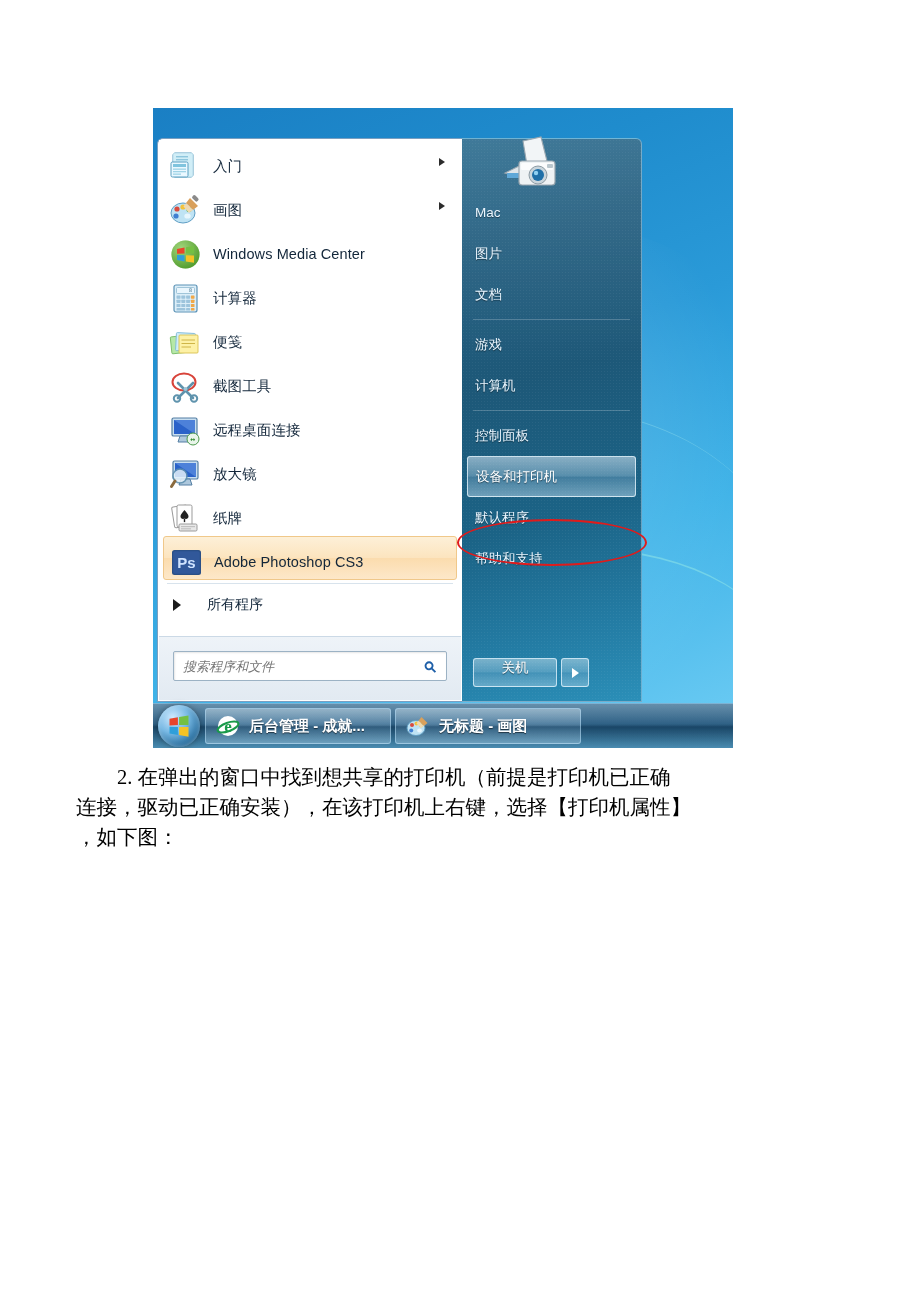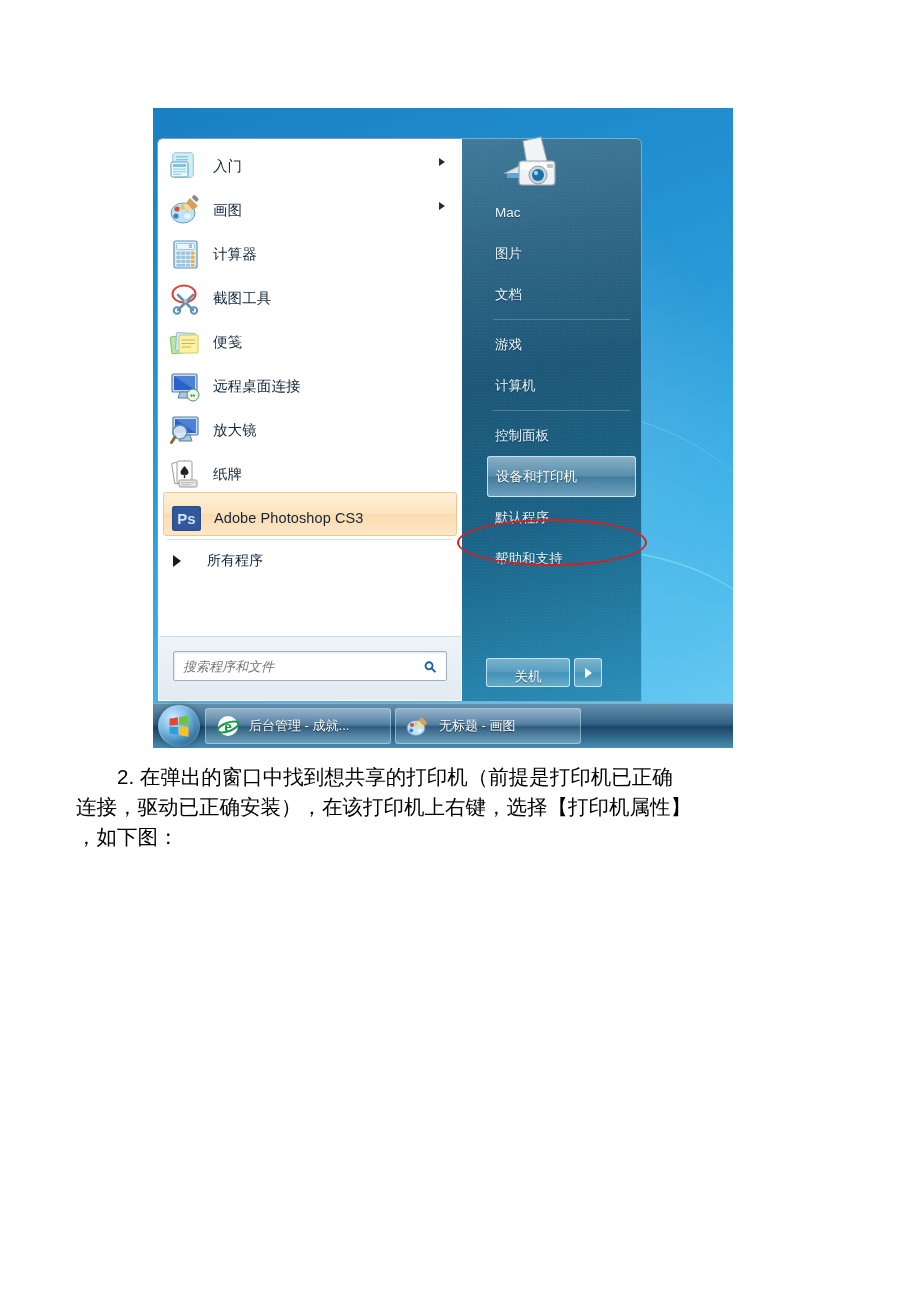--- a/index.html
+++ b/index.html
@@ -206,21 +206,20 @@
     width: 180px;
     height: 100%;
     border-radius: 0 6px 0 0;
     background:
       linear-gradient(to bottom, rgba(255,255,255,0.10), rgba(255,255,255,0.0) 40%),
       linear-gradient(165deg, #2a6b8e 0%, #255f80 18%, #1d5878 42%, #1b6386 66%, #237ba3 85%, #2b8fb8 100%);
     border: 1px solid rgba(170,215,240,0.55);
     border-left: 0;
     box-sizing: border-box;
     overflow: hidden;
-    padding-left: 20px;
   }
   .sm-right::after {
     content: "";
     position: absolute;
     inset: 0;
     background-image: radial-gradient(rgba(255,255,255,0.05) 0.5px, transparent 0.5px);
     background-size: 3px 3px;
     pointer-events: none;
   }
   .rp-list { position: relative; padding-top: 53px; z-index: 2; }
@@ -259,27 +258,26 @@
     align-items: stretch;
     z-index: 3;
   }
   .shutdown-btn {
     width: 82px;
     height: 27px;
     border: 1px solid rgba(230,245,255,0.75);
     border-radius: 3px;
     background: linear-gradient(to bottom, rgba(240,250,255,0.42) 0%, rgba(190,220,240,0.30) 49%, rgba(150,190,220,0.26) 51%, rgba(205,232,248,0.38) 100%);
     display: flex;
-    align-items: flex-end;
+    align-items: flex-start;
     justify-content: center;
     font-family: "Liberation Sans", sans-serif;
     font-size: 13.5px;
     color: #ffffff;
     text-shadow: 0 1px 1px rgba(0,0,0,0.5);
-    margin-left: 13px;
   }
   .shutdown-more {
     width: 26px;
     height: 27px;
     margin-left: 4px;
     border: 1px solid rgba(230,245,255,0.75);
     border-radius: 3px;
     background: linear-gradient(to bottom, rgba(240,250,255,0.42) 0%, rgba(190,220,240,0.30) 49%, rgba(150,190,220,0.26) 51%, rgba(205,232,248,0.38) 100%);
     display: flex;
     align-items: center;
@@ -349,25 +347,26 @@
     border-radius: 3px;
     background: linear-gradient(to bottom, rgba(235,248,255,0.40) 0%, rgba(175,212,238,0.26) 48%, rgba(130,175,208,0.22) 52%, rgba(200,230,248,0.34) 100%);
     display: flex;
     align-items: center;
     padding: 0 10px;
     box-sizing: border-box;
   }
   .tb-ico { width: 24px; height: 24px; flex: 0 0 24px; margin-right: 9px; }
   .tb-text {
     font-family: "Liberation Sans", sans-serif;
-    font-size: 13px;
+    font-size: 15px;
     color: #ffffff;
     text-shadow: 0 1px 1px rgba(0,0,0,0.55);
     white-space: nowrap;
     overflow: hidden;
+    font-weight: bold;
   }
 
   
   .watermark {
     position: absolute;
     left: 28px;
     top: 498px;
     font-family: "Liberation Sans", sans-serif;
     font-size: 58px;
     color: rgba(130,150,168,0.30);
@@ -376,21 +375,21 @@
     z-index: 20;
     pointer-events: none;
   }
 
   
   .doc-text {
     position: absolute;
     left: 76px;
     top: 762px;
     width: 776px;
-    font-family: Liberation Sans, sans-serif;
+    font-family: Liberation Serif, serif;
     font-size: 20.5px;
     line-height: 30px;
     color: #000000;
     text-align: justify;
   }
   .doc-text p { margin: 0; }
   .indent { text-indent: 2em; }
 
   
   .ic { position: absolute; inset: 0; }
@@ -438,20 +437,39 @@
               <circle cx="7" cy="22" r="2.6" fill="#3f7fd1"></circle>
               <path d="M21 4 L29 12 L24 16 L17 9 Z" fill="#d9a05b"></path>
               <path d="M17 9 L24 16 L20 19 L14.5 12.5 Z" fill="#f0d9b0"></path>
               <rect x="23" y="2" width="7" height="4" rx="1.6" transform="rotate(45 26 4)" fill="#8a8a8a"></rect>
             </svg>
           </span>
           <span class="sm-label">画图</span>
           <span class="sm-arrow"></span>
         </div>
 
+        <div class="sm-item">
+          <span class="sm-icon">
+            <svg class="ic" viewBox="0 0 33 33">
+              <circle cx="16.5" cy="16.5" r="14" fill="#6cb93f"></circle>
+              <circle cx="16.5" cy="16.5" r="14" fill="url(#g1)" opacity="0.5"></circle>
+              <defs>
+                <radialGradient id="g1" cx="0.35" cy="0.28" r="0.8">
+                  <stop offset="0" stop-color="#d6f2b8"></stop>
+                  <stop offset="1" stop-color="#2f7a14"></stop>
+                </radialGradient>
+              </defs>
+              <path d="M8 11 L15.5 9.6 L15.5 15.6 L8 15.8 Z" fill="#e8452a"></path>
+              <path d="M17 9.3 L25 8 L25 15.4 L17 15.6 Z" fill="#74c043"></path>
+              <path d="M8 17 L15.5 17.2 L15.5 23.4 L8 22 Z" fill="#2f9fd9"></path>
+              <path d="M17 17.2 L25 17.4 L25 24.8 L17 23.6 Z" fill="#f5c326"></path>
+            </svg>
+          </span>
+          <span class="sm-label">Windows Media Center</span>
+        </div>
 
         <div class="sm-item">
           <span class="sm-icon">
             <svg class="ic" viewBox="0 0 33 33">
               <rect x="5" y="3" width="23" height="27" rx="2" fill="#dceef8" stroke="#5b92b5" stroke-width="1.2"></rect>
               <rect x="7.5" y="5.5" width="18" height="6" rx="1" fill="#eaf6fd" stroke="#8fb9d1" stroke-width="0.8"></rect>
               <text x="23" y="10.4" font-size="5" fill="#3b6b85" text-anchor="end" font-family="monospace">8</text>
               <g fill="#9dc4dc">
                 <rect x="7.5" y="13.5" width="4" height="3.2" rx="0.6"></rect>
                 <rect x="12.3" y="13.5" width="4" height="3.2" rx="0.6"></rect>
@@ -470,47 +488,47 @@
                 <rect x="21.9" y="26.1" width="3.6" height="2.4" rx="0.6" fill="#f0a848"></rect>
               </g>
             </svg>
           </span>
           <span class="sm-label">计算器</span>
         </div>
 
         <div class="sm-item">
           <span class="sm-icon">
             <svg class="ic" viewBox="0 0 33 33">
+              <rect x="2" y="10" width="18" height="17" rx="1" fill="#b6e8a8" stroke="#79bb67" stroke-width="0.9" transform="rotate(-6 11 18)"></rect>
+              <rect x="7" y="7" width="19" height="18" rx="1" fill="#cfeefc" stroke="#7fb9d6" stroke-width="0.9" transform="rotate(3 16 16)"></rect>
+              <rect x="10" y="9" width="19" height="18" rx="1" fill="#fdf1a6" stroke="#d9c14f" stroke-width="0.9"></rect>
+              <g stroke="#c9ae3c" stroke-width="0.9">
+                <line x1="12.5" y1="14" x2="26" y2="14"></line>
+                <line x1="12.5" y1="17.5" x2="26" y2="17.5"></line>
+                <line x1="12.5" y1="21" x2="22" y2="21"></line>
+              </g>
+            </svg>
+          </span>
+          <span class="sm-label">便笺</span>
+        </div>
+
+        <div class="sm-item">
+          <span class="sm-icon">
+            <svg class="ic" viewBox="0 0 33 33">
               <ellipse cx="15" cy="12" rx="11.5" ry="8.5" fill="none" stroke="#d8433a" stroke-width="2"></ellipse>
               <g stroke="#5f93ad" stroke-width="2.6" stroke-linecap="round">
                 <line x1="9" y1="13" x2="24" y2="28"></line>
                 <line x1="24" y1="13" x2="9" y2="28"></line>
               </g>
               <circle cx="8" cy="28.5" r="3.2" fill="none" stroke="#5f93ad" stroke-width="2"></circle>
               <circle cx="25" cy="28.5" r="3.2" fill="none" stroke="#5f93ad" stroke-width="2"></circle>
               <circle cx="16.5" cy="19" r="2" fill="#9fc4d6"></circle>
             </svg>
           </span>
           <span class="sm-label">截图工具</span>
-        </div>
-
-        <div class="sm-item">
-          <span class="sm-icon">
-            <svg class="ic" viewBox="0 0 33 33">
-              <rect x="2" y="10" width="18" height="17" rx="1" fill="#b6e8a8" stroke="#79bb67" stroke-width="0.9" transform="rotate(-6 11 18)"></rect>
-              <rect x="7" y="7" width="19" height="18" rx="1" fill="#cfeefc" stroke="#7fb9d6" stroke-width="0.9" transform="rotate(3 16 16)"></rect>
-              <rect x="10" y="9" width="19" height="18" rx="1" fill="#fdf1a6" stroke="#d9c14f" stroke-width="0.9"></rect>
-              <g stroke="#c9ae3c" stroke-width="0.9">
-                <line x1="12.5" y1="14" x2="26" y2="14"></line>
-                <line x1="12.5" y1="17.5" x2="26" y2="17.5"></line>
-                <line x1="12.5" y1="21" x2="22" y2="21"></line>
-              </g>
-            </svg>
-          </span>
-          <span class="sm-label">便笺</span>
         </div>
 
         <div class="sm-item">
           <span class="sm-icon">
             <svg class="ic" viewBox="0 0 33 33">
               <rect x="3" y="4" width="25" height="18" rx="1.6" fill="#c9dff0" stroke="#547fa3" stroke-width="1.2"></rect>
               <rect x="5" y="6" width="21" height="14" fill="#2a62c9"></rect>
               <path d="M5 6 L26 6 L26 20 Z" fill="#6a9ae6" opacity="0.55"></path>
               <path d="M11 22 L20 22 L22 28 L9 28 Z" fill="#aec8dd" stroke="#547fa3" stroke-width="1"></path>
               <circle cx="24" cy="25" r="6" fill="#e9f5ea" stroke="#4c9a4c" stroke-width="1"></circle>

